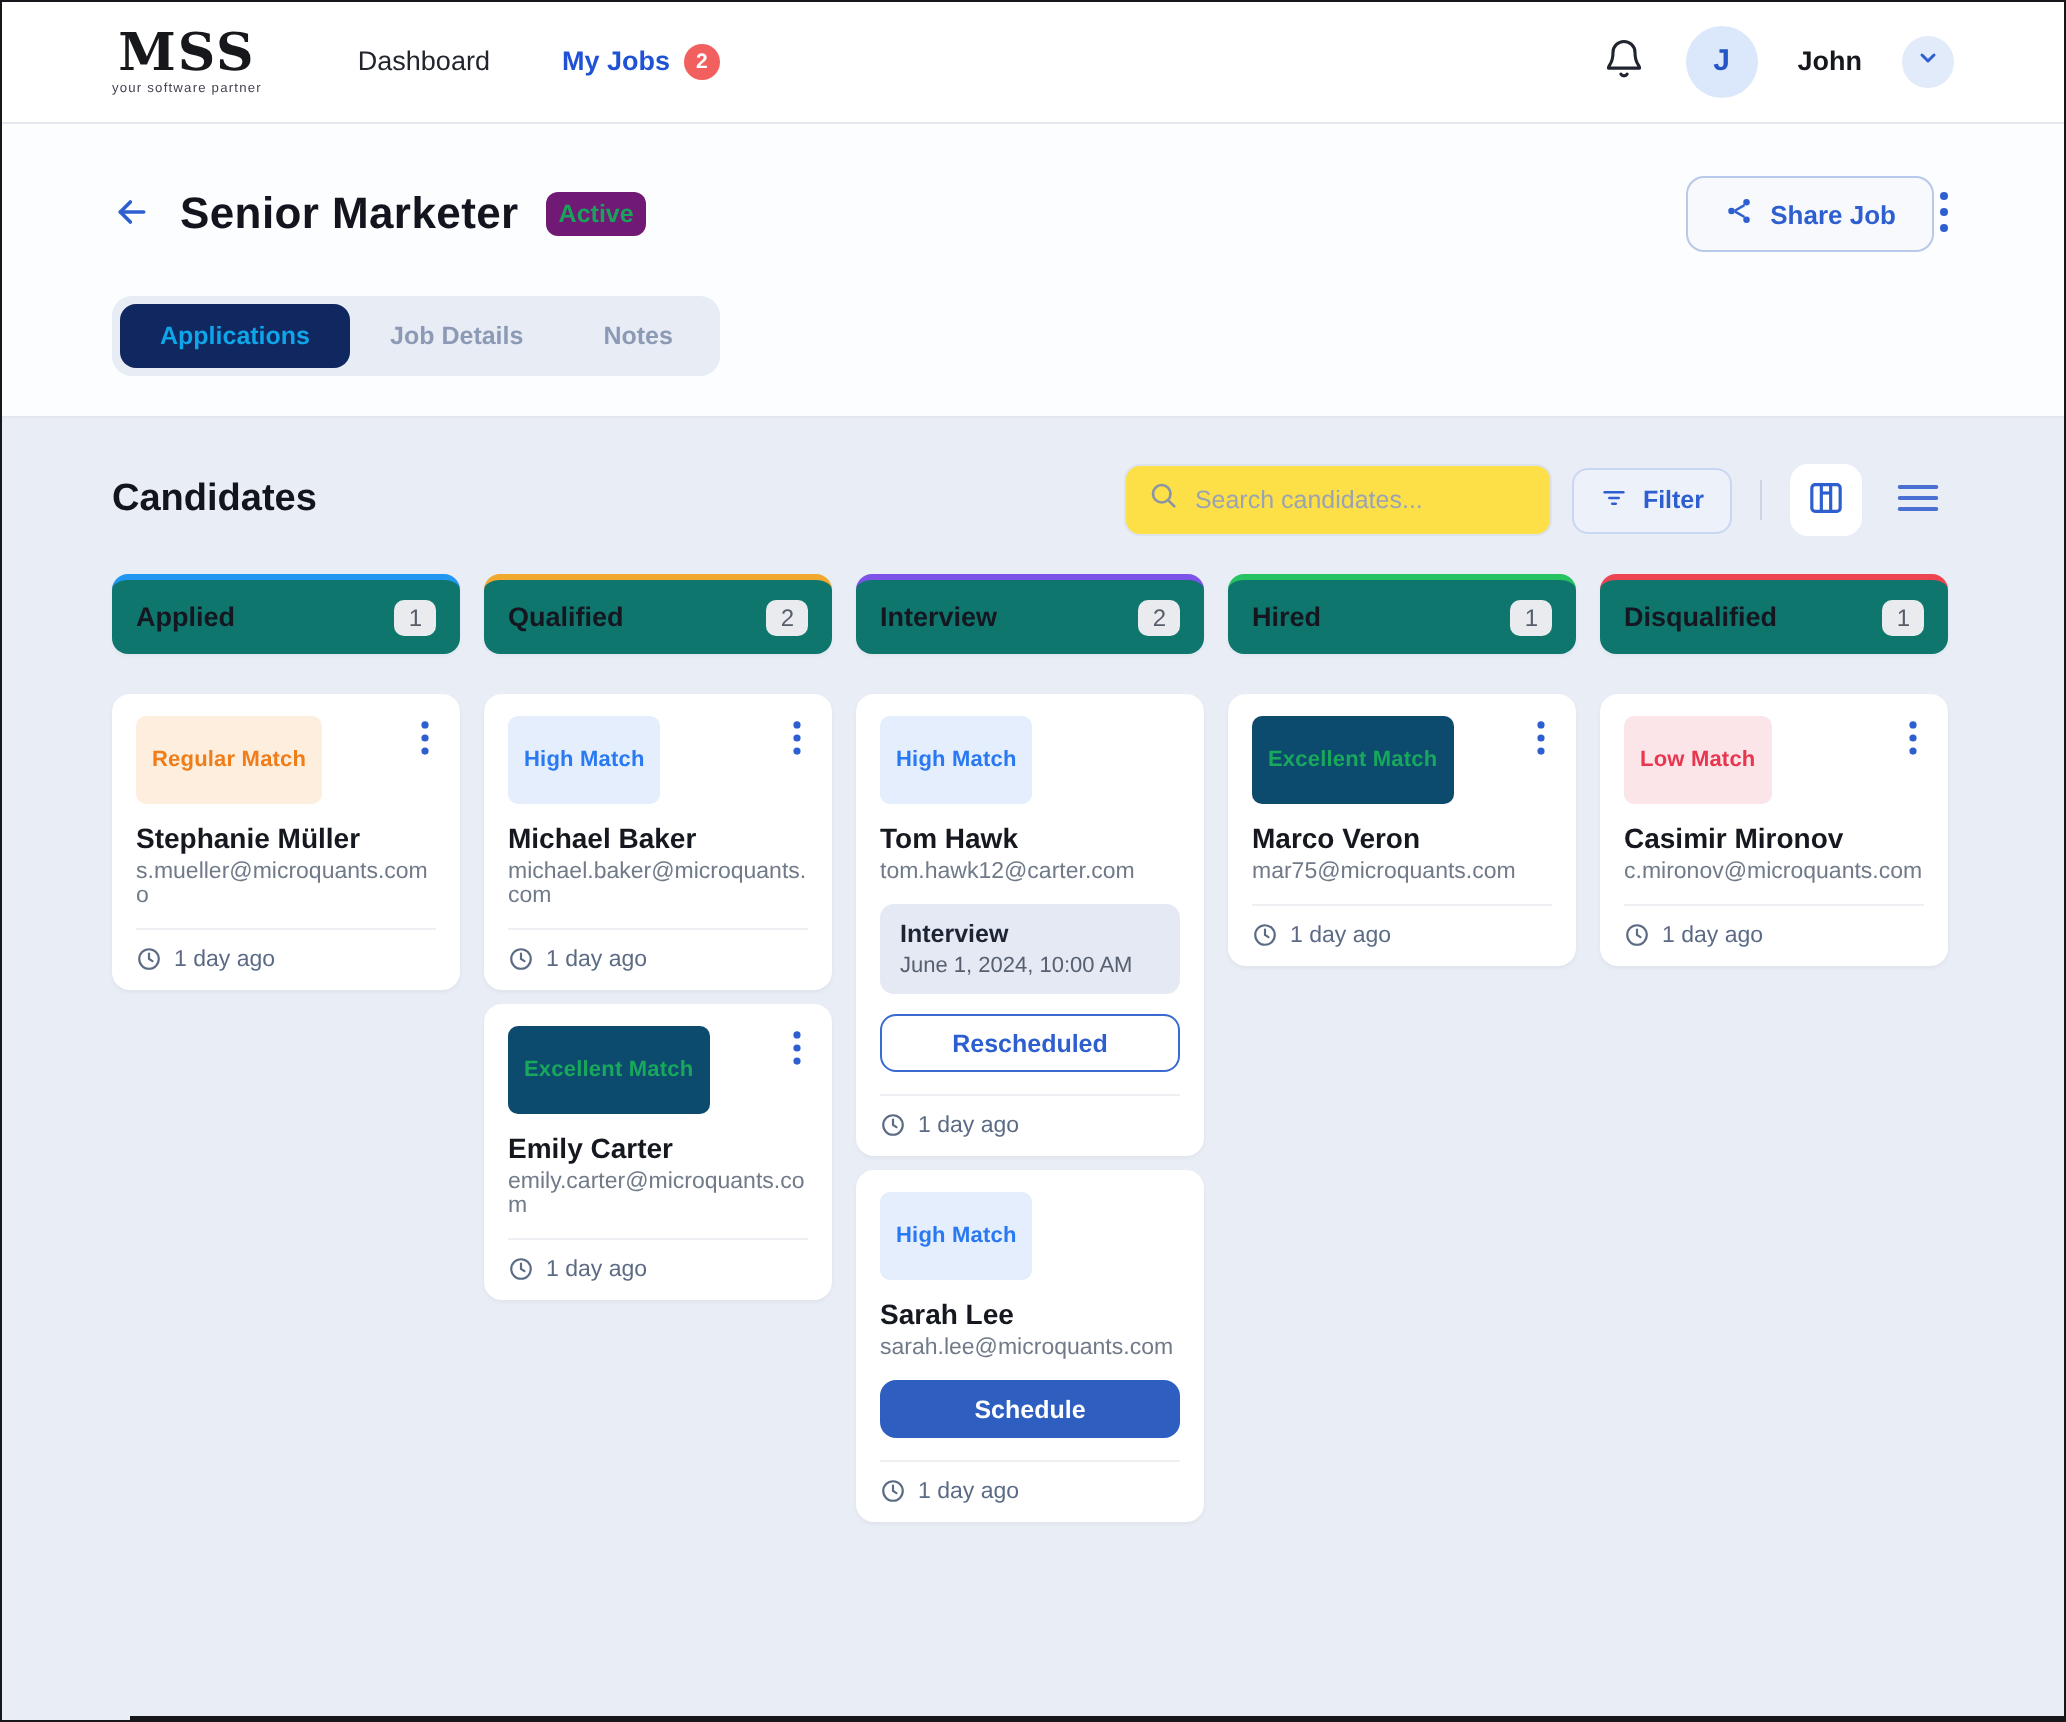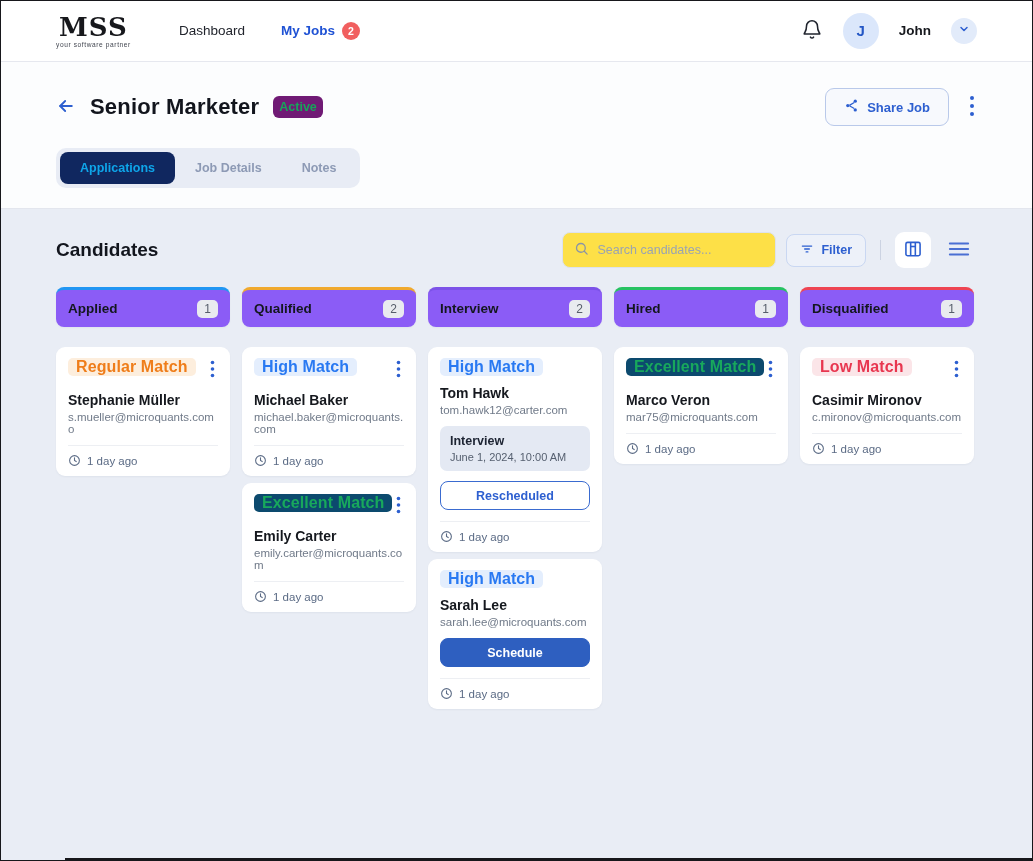--- a/index.html
+++ b/index.html
@@ -22,21 +22,21 @@
   .avatar { width:36px; height:36px; border-radius:50%; background:#dbe7fb; color:#2457c5; font-weight:700; font-size:15px; display:flex; align-items:center; justify-content:center; }
   .user-name { font-size:13.5px; font-weight:700; color:#16181d; }
   .chevron-circle { width:26px; height:26px; border-radius:50%; background:#e2ebfa; border:none; display:flex; align-items:center; justify-content:center; cursor:pointer; }
 
   
   .subheader { background:#fcfdfe; border-bottom:1px solid #e3e6ee; padding:26px 56px 20px; }
   .title-row { display:flex; align-items:center; gap:14px; }
   .back-btn { background:none; border:none; cursor:pointer; display:flex; padding:0; }
   .job-title { font-size:22px; font-weight:800; color:#12151d; letter-spacing:.2px; }
   .status-badge { background:#701a75; color:#17a45a; font-size:12.5px; font-weight:600; padding:4px 6px; border-radius:6px; }
-  .title-actions { margin-left:auto; display:flex; align-items:center; gap:18px; }
+  .title-actions { margin-left:auto; display:flex; align-items:center; }
   .share-btn { display:flex; align-items:center; gap:8px; background:#f7f9fd; border:1px solid #b9c9ea; color:#2d5fd0; font-weight:700; font-size:13px; height:38px; padding:0 18px; border-radius:9px; cursor:pointer; font-family:inherit; }
   .kebab-btn { background:none; border:none; cursor:pointer; display:flex; padding:2px; }
   .tabs { display:inline-flex; background:#e8ecf5; border-radius:10px; padding:4px; margin-top:22px; }
   .tab { font-size:12.5px; font-weight:600; color:#8d9ab5; padding:9px 20px; border-radius:8px; border:none; background:transparent; cursor:pointer; font-family:inherit; }
   .tab.active { background:#10275f; color:#0ea5e9; }
 
   
   .main { padding:22px 56px 0; }
   .toolbar { display:flex; align-items:center; height:38px; }
   .section-title { font-size:19px; font-weight:800; color:#12151d; }
@@ -45,27 +45,27 @@
   .search-input { border:none; outline:none; background:transparent; font-size:12.5px; color:#333; width:100%; font-family:inherit; }
   .search-input::placeholder { color:#9aa3b2; }
   .filter-btn { display:flex; align-items:center; gap:7px; height:33px; padding:0 13px; border-radius:8px; border:1px solid #c9d7f2; background:#edf1f9; color:#2d5fd0; font-size:12.5px; font-weight:700; cursor:pointer; font-family:inherit; }
   .toolbar-divider { width:1px; height:20px; background:#ccd3e2; margin:0 4px; }
   .view-btn { border:none; background:transparent; cursor:pointer; display:flex; align-items:center; justify-content:center; width:36px; height:36px; border-radius:9px; }
   .view-btn.active { background:#ffffff; }
 
   
   .board { display:flex; gap:12px; margin-top:18px; align-items:flex-start; }
   .col { width:174px; flex:0 0 174px; }
-  .col-head { background:#8b5cf6; border-radius:8px; border-top:3px solid #999; height:40px; display:flex; align-items:center; justify-content:space-between; padding:0 12px; box-shadow:0 1px 2px rgba(20,30,60,.04); }
+  .col-head { background:#0f766e; border-radius:8px; border-top:3px solid #999; height:40px; display:flex; align-items:center; justify-content:space-between; padding:0 12px; box-shadow:0 1px 2px rgba(20,30,60,.04); }
   .col-label { font-size:13.5px; font-weight:700; color:#14171f; }
   .col-count { background:#e9ebef; color:#565d6a; font-size:12px; padding:2px 7px; border-radius:5px; }
   .cards { margin-top:20px; display:flex; flex-direction:column; gap:7px; }
   .card { background:#fff; border-radius:9px; padding:11px 12px 9px; box-shadow:0 1px 2px rgba(20,30,60,.05); }
   .card-top { display:flex; align-items:flex-start; justify-content:space-between; margin-bottom:9px; }
-  .match-badge { font-size:16px; font-weight:700; padding:0 8px; border-radius:5px; letter-spacing:.1px; }
+  .match-badge { font-size:11px; font-weight:700; padding:16px 8px; border-radius:5px; letter-spacing:.1px; }
   .badge-regular { color:#ef7d1a; background:#fdeedd; }
   .badge-high { color:#2979f2; background:#e4eefd; }
   .badge-excellent { color:#18a85c; background:#0c4a6e; }
   .badge-low { color:#e8364f; background:#fbe5e8; }
   .kebab { background:none; border:none; cursor:pointer; padding:2px 3px; display:flex; }
   .card-name { font-size:14px; font-weight:700; color:#15181e; margin-bottom:3px; }
   .card-email { font-size:11.5px; color:#707a89; margin-bottom:10px; word-break:break-all; }
   .interview-box { background:#e4e9f3; border-radius:7px; padding:8px 10px; margin-bottom:10px; }
   .iv-title { font-size:12.5px; font-weight:700; color:#1d2433; margin-bottom:3px; }
   .iv-date { font-size:11px; color:#566070; }

